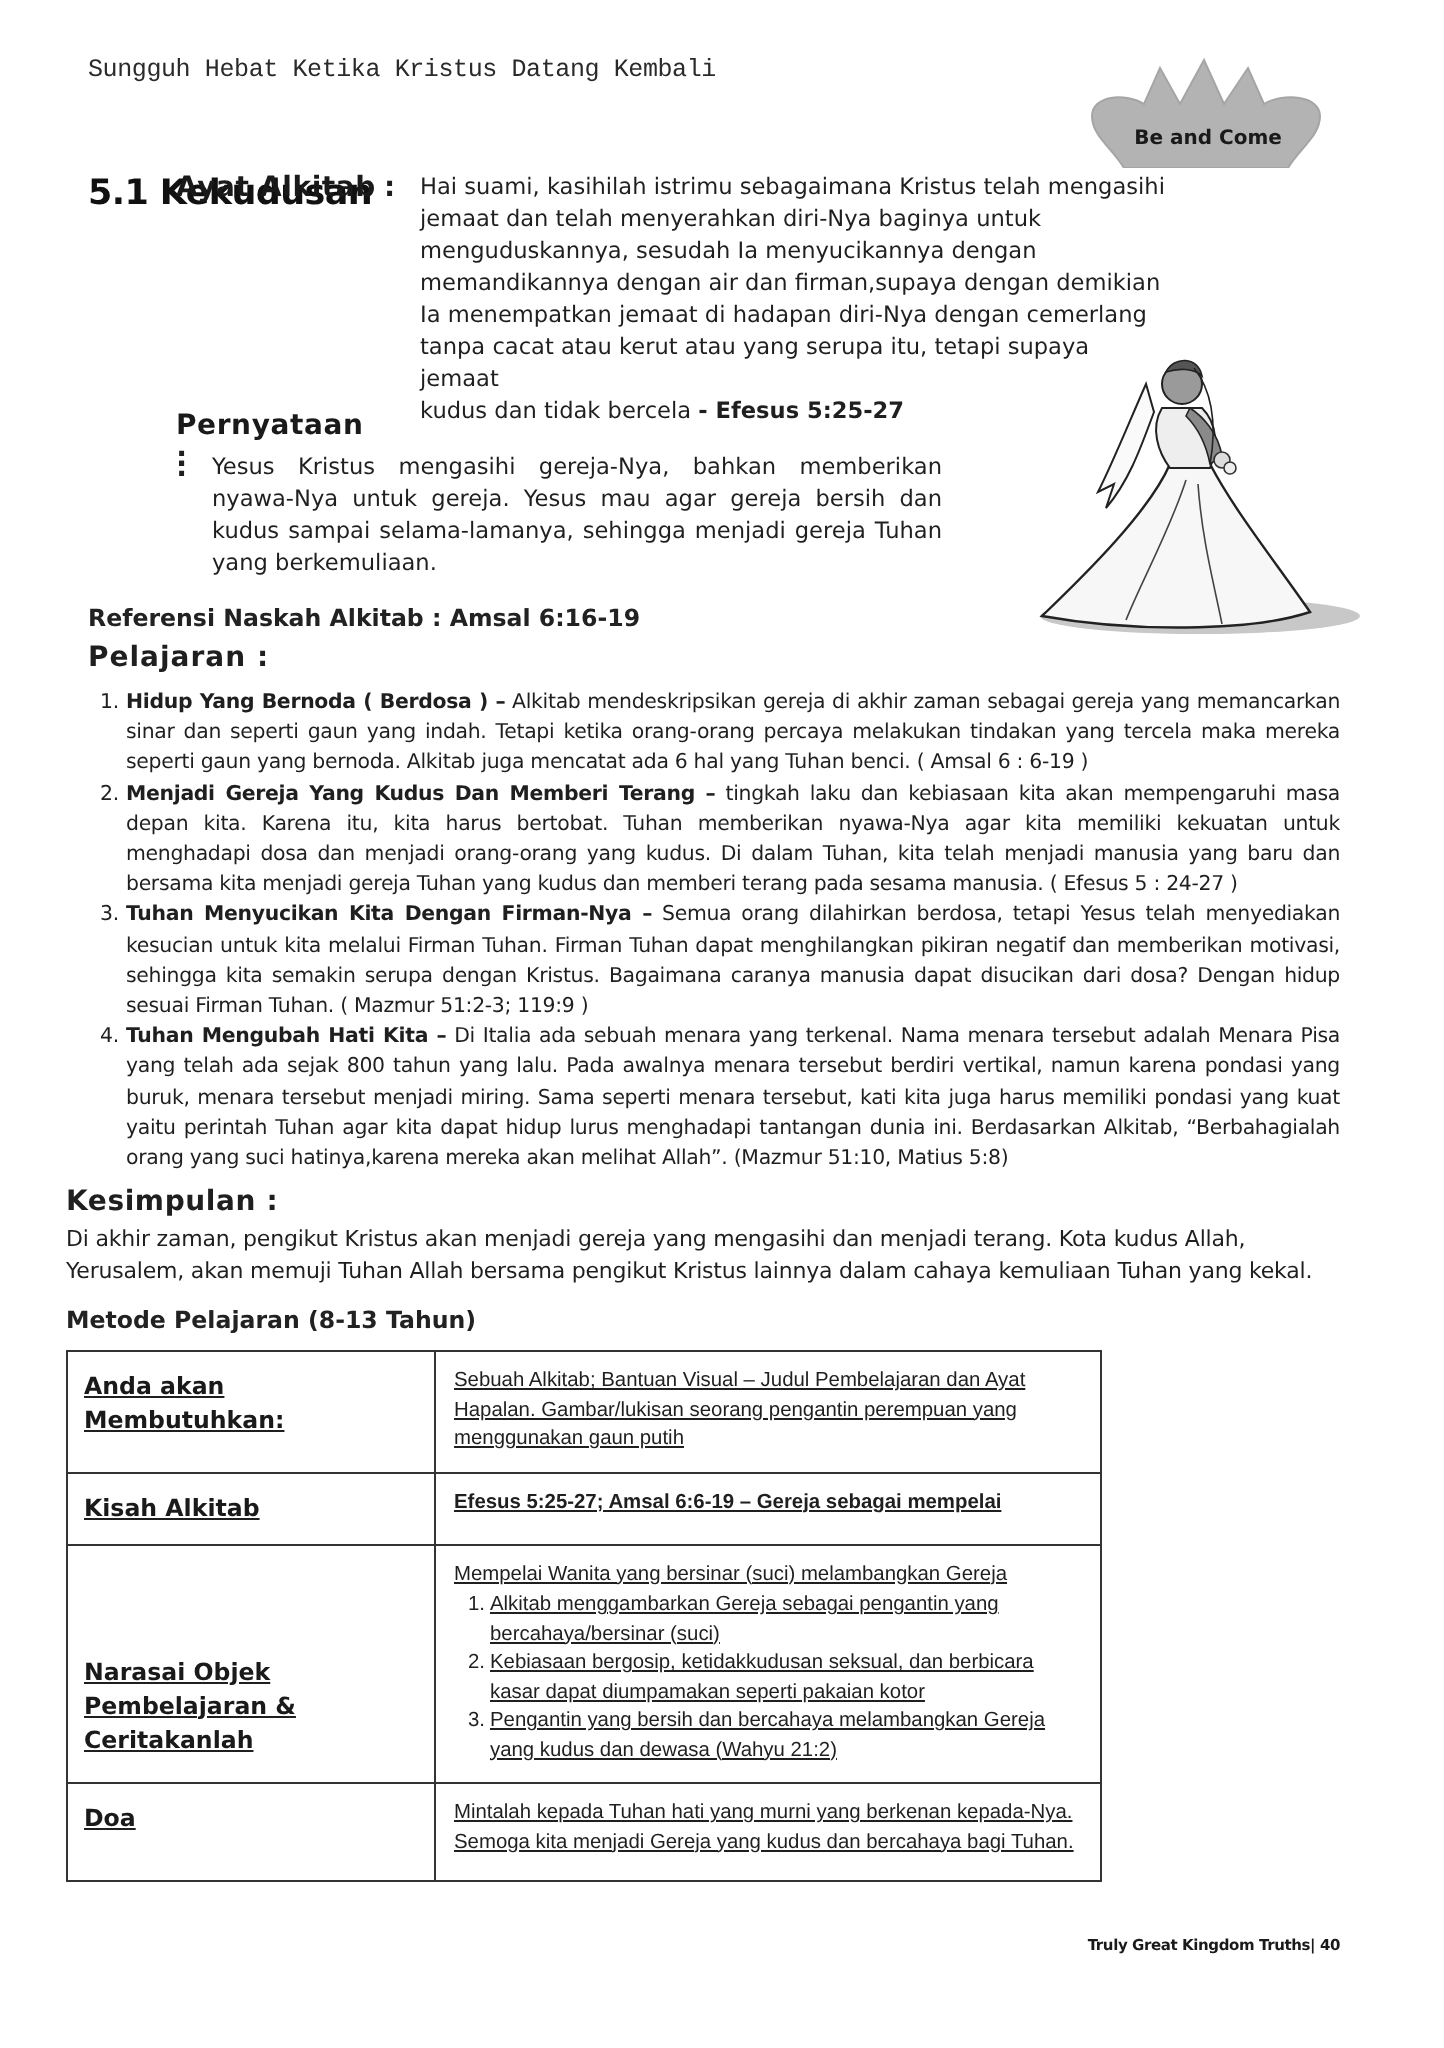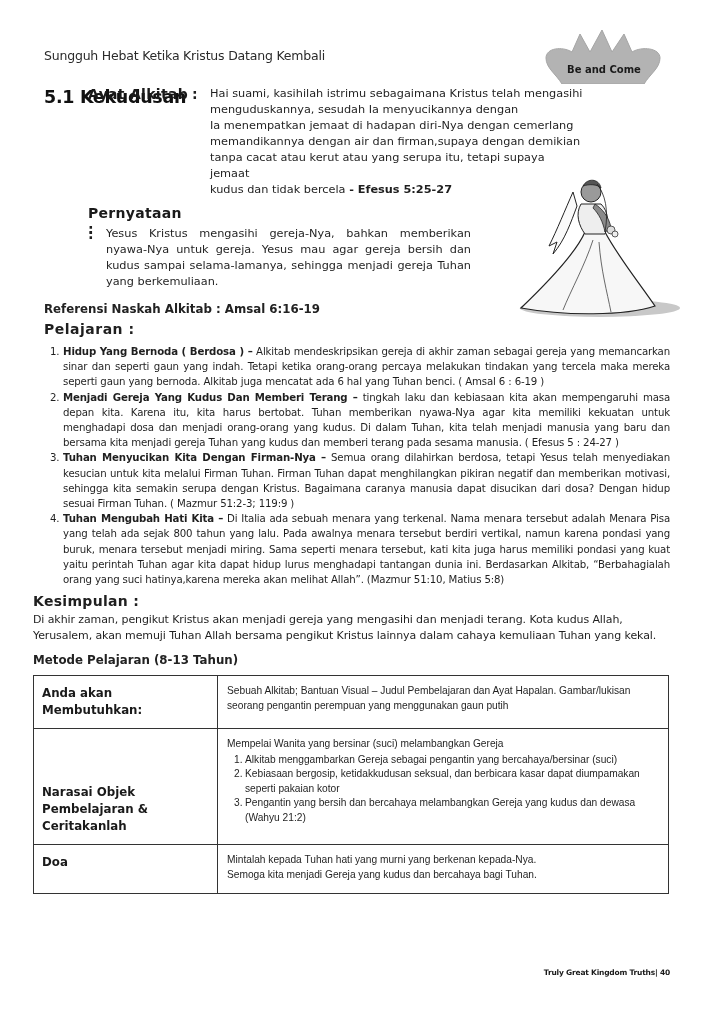--- a/index.html
+++ b/index.html
@@ -1,21 +1,21 @@
 <!DOCTYPE html>
 <html><head>
 <meta charset="utf-8">
 <style>
   * { box-sizing: border-box; margin: 0; padding: 0; }
   html, body { width: 722px; height: 1024px; background: #ffffff; }
   body { position: relative; font-family: "DejaVu Sans", sans-serif; color: #1f1f1f; overflow: hidden; }
 
   .page { position: absolute; left: 0; top: 0; width: 722px; height: 1024px; }
 
-  .subtitle { position: absolute; left: 44px; top: 48px; font-size: 12.5px; color: #2a2a2a; letter-spacing: -0.2px; }
+  .subtitle { position: absolute; left: 44px; top: 28px; font-size: 12.5px; color: #2a2a2a; letter-spacing: -0.2px; font-family: Liberation Mono, monospace; }
   .title { position: absolute; left: 44px; top: 51px; font-size: 17.5px; font-weight: bold; color: #111; letter-spacing: -0.3px; margin-top: 36px; }
 
   .crown { position: absolute; left: 540px; top: 28px; width: 128px; height: 56px; }
   .crown svg { position: absolute; left: 0; top: 0; }
   .crown-label { position: absolute; left: 0; width: 128px; top: 36px; text-align: center; font-size: 10px; font-weight: bold; color: #1a1a1a; }
 
   .def-row { position: absolute; left: 44px; display: flex; margin-left: 44px; }
   .def-label { width: 104px; font-size: 14px; font-weight: bold; color: #1a1a1a; letter-spacing: 0.3px; }
   .def-colon { width: 18px; font-size: 14px; font-weight: bold; }
   .def-text { font-size: 11.3px; line-height: 16px; color: #1f1f1f; }
@@ -29,21 +29,21 @@
 
   .lessons { position: absolute; left: 50px; top: 344px; width: 620px; list-style: none; }
   .lessons li { position: relative; padding-left: 13px; font-size: 10.2px; line-height: 15.2px; text-align: justify; color: #1f1f1f; letter-spacing: -0.15px; }
   .lessons li .num { position: absolute; left: 0; top: 0; }
   .lessons li b { font-weight: bold; }
 
   .kes-h { position: absolute; left: 33px; top: 593px; font-size: 14px; font-weight: bold; letter-spacing: 0.3px; }
   .kes-text { position: absolute; left: 33px; top: 612px; width: 640px; font-size: 11px; line-height: 15.5px; color: #1f1f1f; letter-spacing: -0.1px; }
   .metode-h { position: absolute; left: 33px; top: 653px; font-size: 11.8px; font-weight: bold; color: #222; }
 
-  table.metode { position: absolute; left: 33px; top: 675px; width: 636px; border-collapse: collapse; }
+  table.metode { position: absolute; left: 33px; top: 675px; width: 518px; border-collapse: collapse; text-decoration: underline; }
   table.metode td { border: 1.3px solid #333; vertical-align: top; }
   table.metode td.lab { width: 184px; padding: 9px 8px; font-size: 11.8px; font-weight: bold; color: #1a1a1a; line-height: 17px; }
   table.metode td.val { padding: 8px 9px; font-family: "Liberation Sans", sans-serif; font-size: 10.2px; line-height: 14.5px; color: #1f1f1f; }
   table.metode td.val.bold { font-weight: bold; }
   .sublist { list-style: none; margin-top: 1px; }
   .sublist li { position: relative; padding-left: 18px; }
   .sublist li .n { position: absolute; left: 7px; top: 0; }
 
   .footer { position: absolute; right: 52px; top: 968px; font-size: 7.5px; font-weight: bold; color: #1a1a1a; letter-spacing: -0.2px; }
 </style>
@@ -60,23 +60,24 @@
       <path d="M6,30 C6,20 22,18 32,24 L40,6 L50,24 L62,2 L72,24 L84,6 L92,24 C102,18 120,20 120,30 C120,40 110,46 104,56 L22,56 C16,46 6,40 6,30 Z" fill="#b3b3b3" stroke="#a5a5a5" stroke-width="1"></path>
     </svg>
     <div class="crown-label">Be and Come</div>
   </div>
 
   <div class="def-row" style="top:86px;">
     <div class="def-label">Ayat Alkitab</div>
     <div class="def-colon">:</div>
     <div class="def-text" style="width:375px;">
       <div>Hai suami, kasihilah istrimu sebagaimana Kristus telah mengasihi</div>
+      <div>jemaat dan telah menyerahkan diri-Nya baginya untuk</div>
       <div>menguduskannya, sesudah Ia menyucikannya dengan</div>
+      <div>memandikannya dengan air dan firman,supaya dengan demikian</div>
       <div>Ia menempatkan jemaat di hadapan diri-Nya dengan cemerlang</div>
-      <div>memandikannya dengan air dan firman,supaya dengan demikian</div>
       <div>tanpa cacat atau kerut atau yang serupa itu, tetapi supaya jemaat</div>
       <div><span>kudus dan tidak bercela </span><b>- Efesus 5:25-27</b></div>
     </div>
   </div>
 
   <div class="def-row" style="top:205px;flex-direction:column;">
     <div class="def-label">Pernyataan</div>
     <div class="def-colon">:</div>
   </div>
 
@@ -131,20 +132,24 @@
   <div class="kes-text">Di akhir zaman, pengikut Kristus akan menjadi gereja yang mengasihi dan menjadi terang. Kota kudus Allah, Yerusalem, akan memuji Tuhan Allah bersama pengikut Kristus lainnya dalam cahaya kemuliaan Tuhan yang kekal.</div>
 
   <div class="metode-h">Metode Pelajaran (8-13 Tahun)</div>
 
   <table class="metode">
     <tbody>
         <tr style="height:48px;">
       <td class="lab">Anda akan Membutuhkan:</td>
       <td class="val">Sebuah Alkitab; Bantuan Visual – Judul Pembelajaran dan Ayat Hapalan. Gambar/lukisan seorang pengantin perempuan yang menggunakan gaun putih</td>
     </tr>
+    <tr style="height:35px;">
+      <td class="lab">Kisah Alkitab</td>
+      <td class="val bold">Efesus 5:25-27; Amsal 6:6-19 – Gereja sebagai mempelai</td>
+    </tr>
     <tr style="height:103px;">
       <td class="lab">
         <div style="width:150px;margin-top:46px;">Narasai Objek Pembelajaran &amp; Ceritakanlah</div>
       </td>
       <td class="val">
         <div>Mempelai Wanita yang bersinar (suci) melambangkan Gereja</div>
         <ol class="sublist">
           <li><span class="n">1.</span><span>Alkitab menggambarkan Gereja sebagai pengantin yang bercahaya/bersinar (suci)</span></li>
           <li><span class="n">2.</span><span>Kebiasaan bergosip, ketidakkudusan seksual, dan berbicara kasar dapat diumpamakan seperti pakaian kotor</span></li>
           <li><span class="n">3.</span><span>Pengantin yang bersih dan bercahaya melambangkan Gereja yang kudus dan dewasa (Wahyu 21:2)</span></li>

